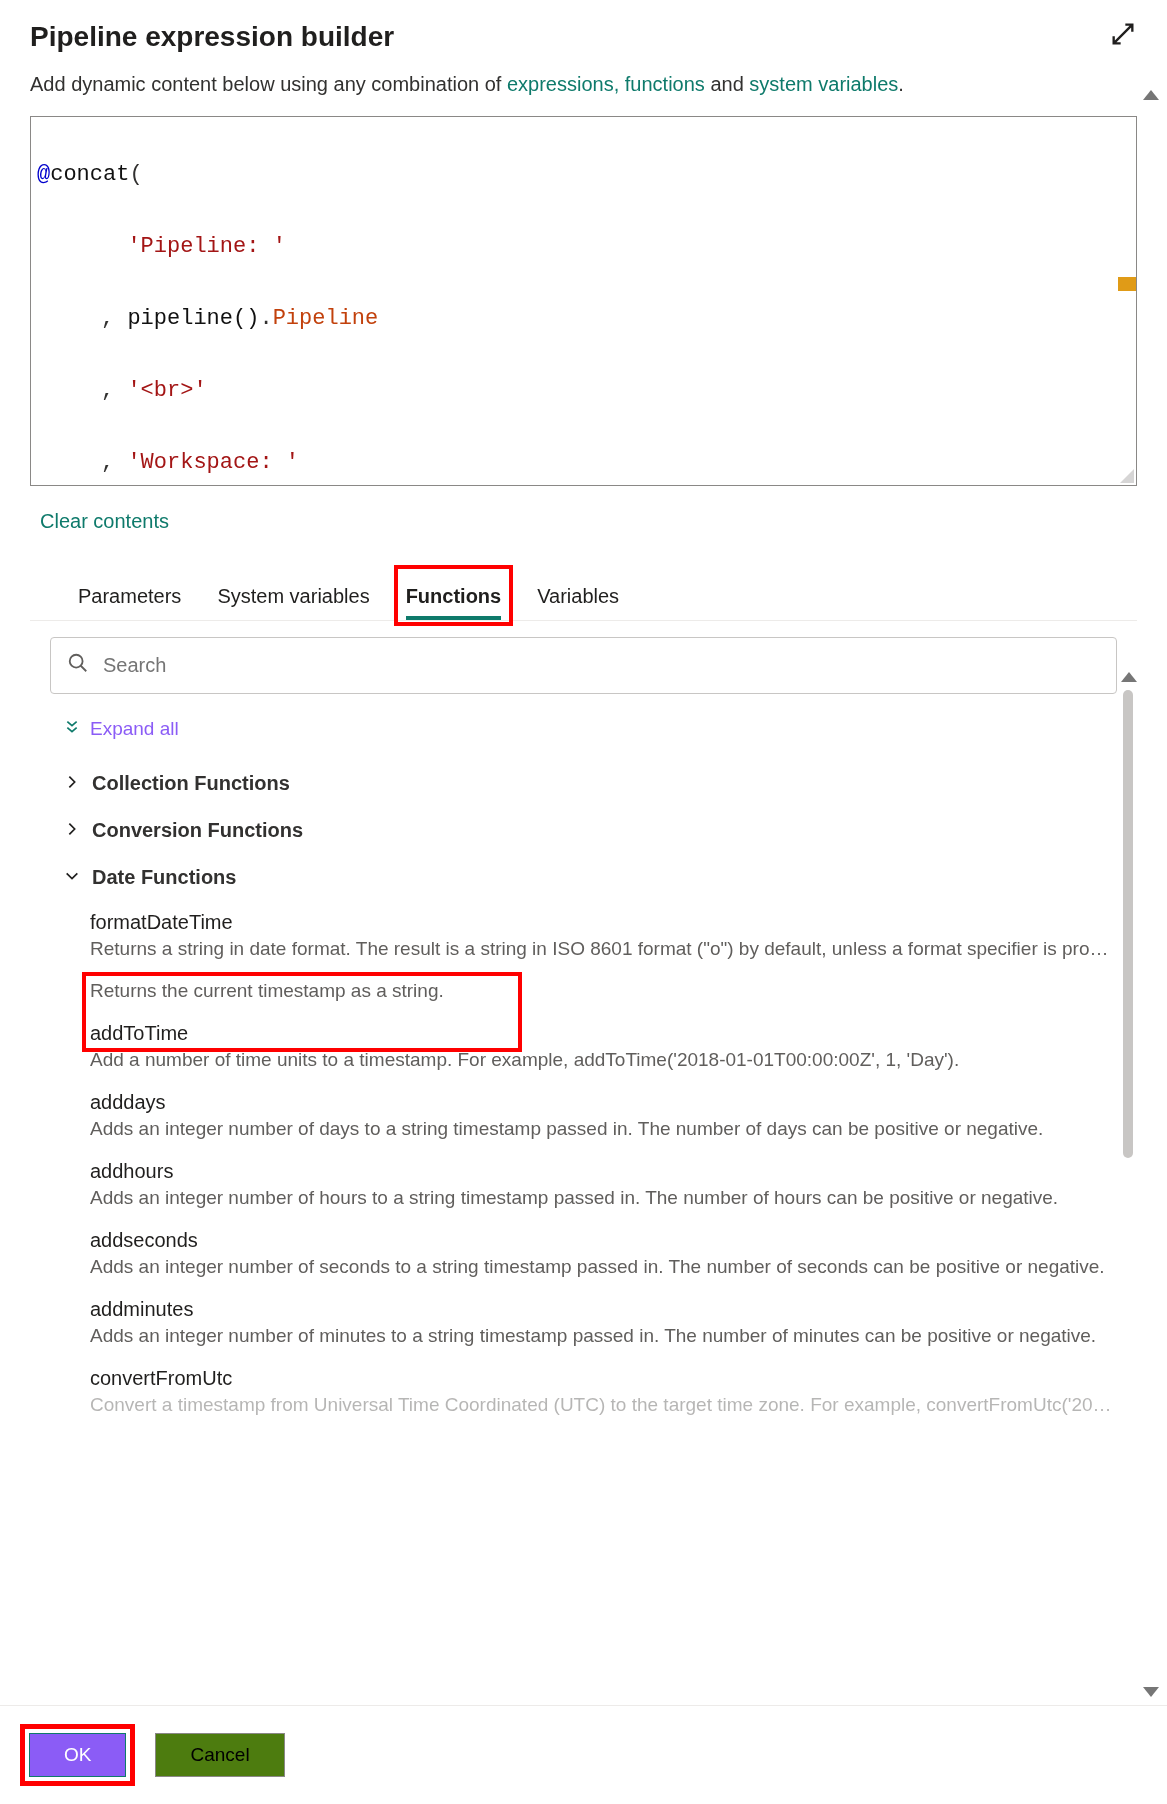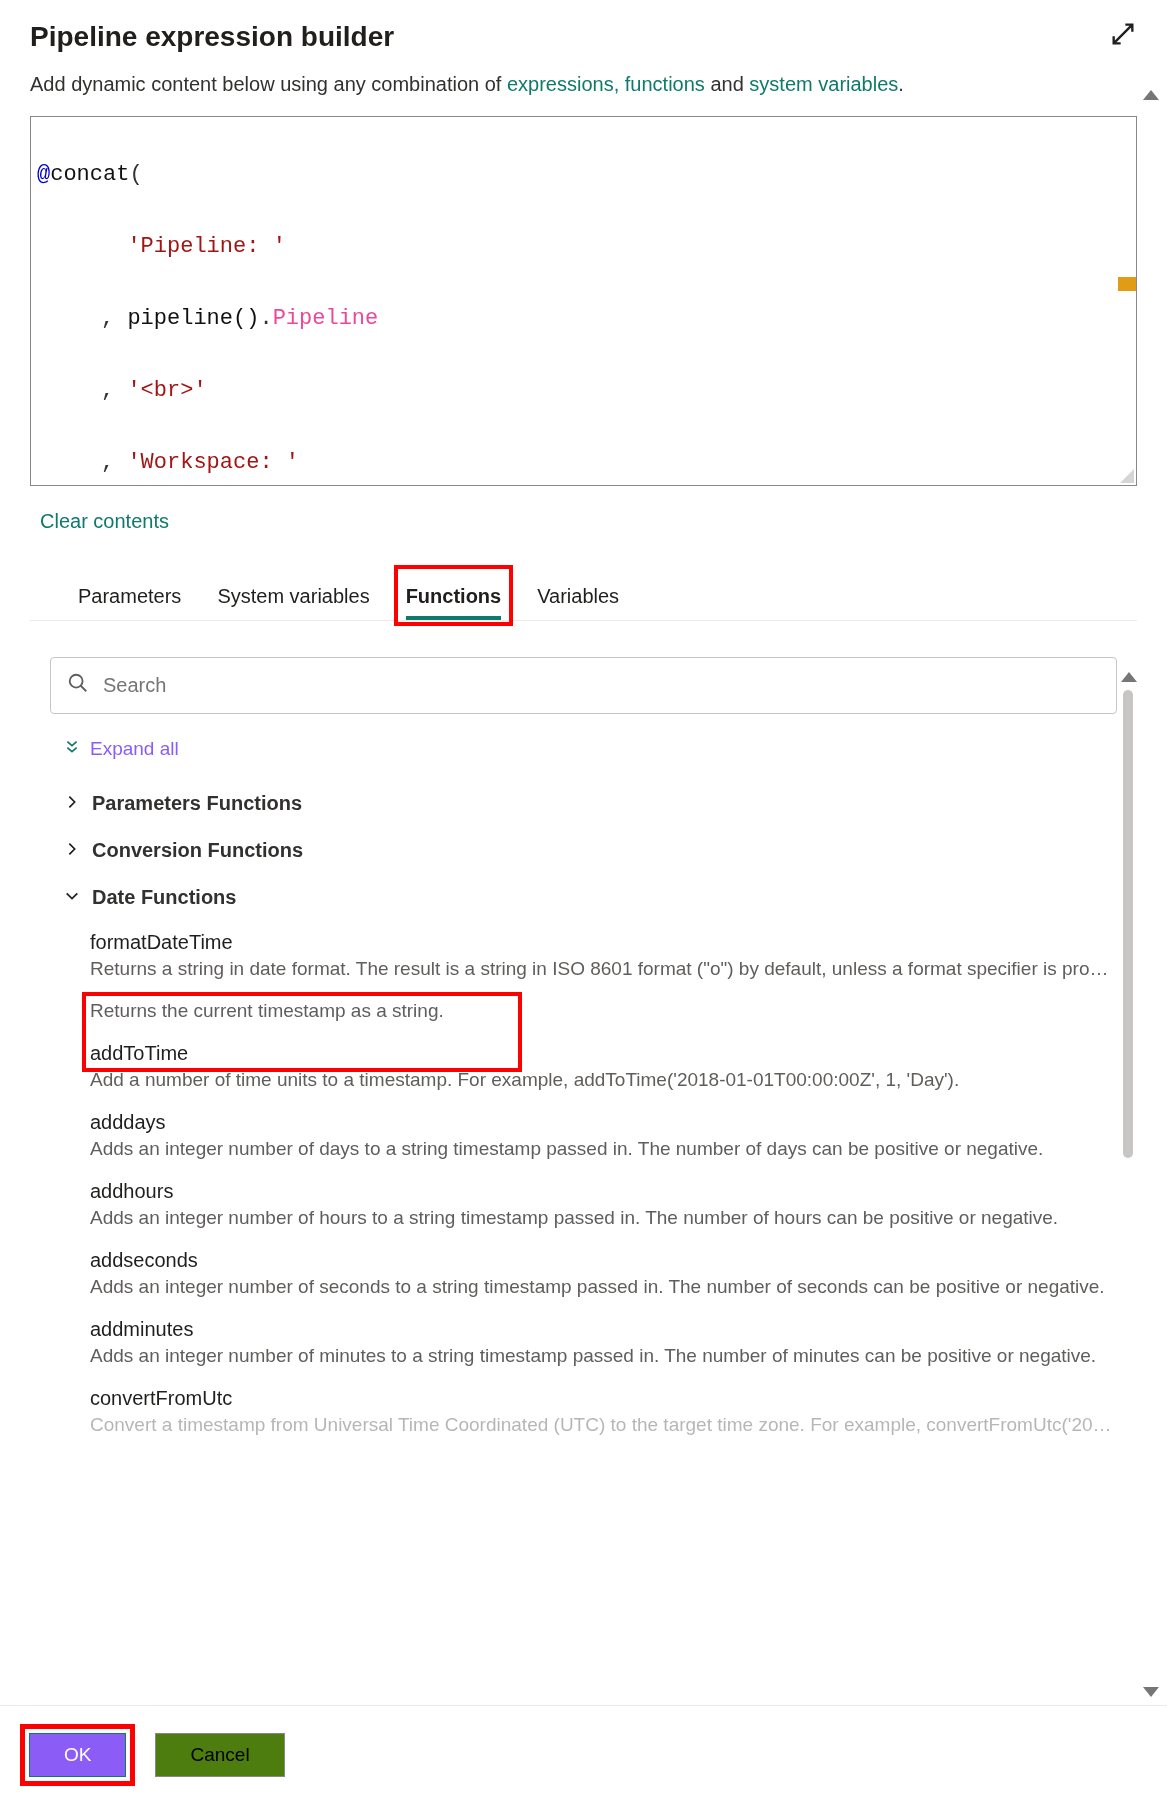--- a/index.html
+++ b/index.html
@@ -49,21 +49,21 @@
     font-family: Consolas, "Courier New", monospace;
     font-size: 22px;
     line-height: 36px;
     padding: 4px 6px;
     white-space: pre;
     overflow: hidden;
   }
   .editor .k-at { color: #0000cc; }
   .editor .k-fn { color: #111; }
   .editor .k-str { color: #a31515; }
-  .editor .k-prop { color: #ec4899; margin-top: 24px; }
+  .editor .k-prop { color: #c2410c; margin-top: 24px; }
   .editor .indent { display: inline-block; width: 64px; }
   .editor-line { display: block; }
   .editor-resize {
     position: absolute;
     right: 2px; bottom: 2px;
     width: 0; height: 0;
     border-style: solid;
     border-width: 0 0 14px 14px;
     border-color: transparent transparent #8a8886 transparent;
     opacity: .35;
@@ -107,21 +107,20 @@
   }
   .tab-redbox {
     position: absolute;
     border: 4px solid #ff0000;
     top: -8px; bottom: -6px;
     left: -12px; right: -12px;
     pointer-events: none;
   }
   .lower-scroll {
     position: relative;
-    margin-top: 20px;
     padding: 16px 20px;
   }
   .search-wrap {
     border: 1px solid #c8c6c4;
     border-radius: 4px;
     display: flex;
     align-items: center;
     padding: 14px 16px;
     gap: 12px;
     color: #605e5c;
@@ -302,21 +301,21 @@
               <polyline points="5,13 12,19 19,13"></polyline>
             </svg>
         </span>
         <span>Expand all</span>
       </div>
 
       <div class="cat">
         <span><svg viewBox="0 0 24 24">
               <polyline points="8,4 16,12 8,20"></polyline>
             </svg></span>
-        <span>Parameters Functions</span>
+        <span>Collection Functions</span>
       </div>
       <div class="cat">
         <span><svg viewBox="0 0 24 24">
               <polyline points="8,4 16,12 8,20"></polyline>
             </svg></span>
         <span>Conversion Functions</span>
       </div>
       <div class="cat">
         <span><svg viewBox="0 0 24 24">
               <polyline points="4,8 12,16 20,8"></polyline>

